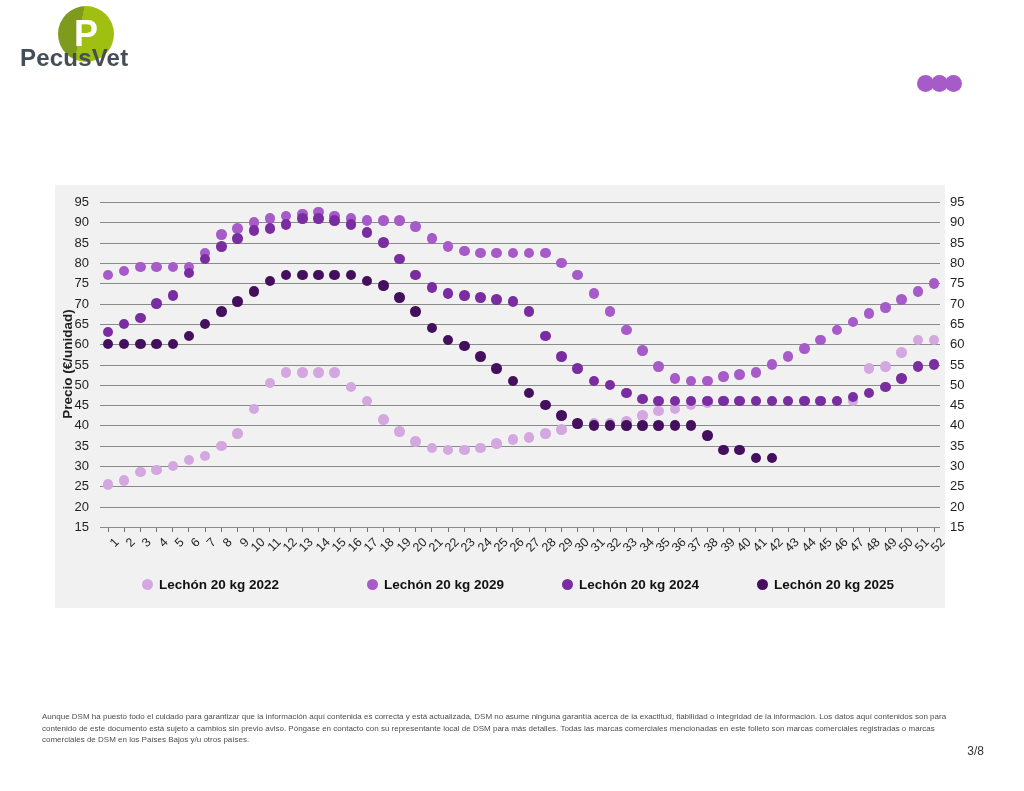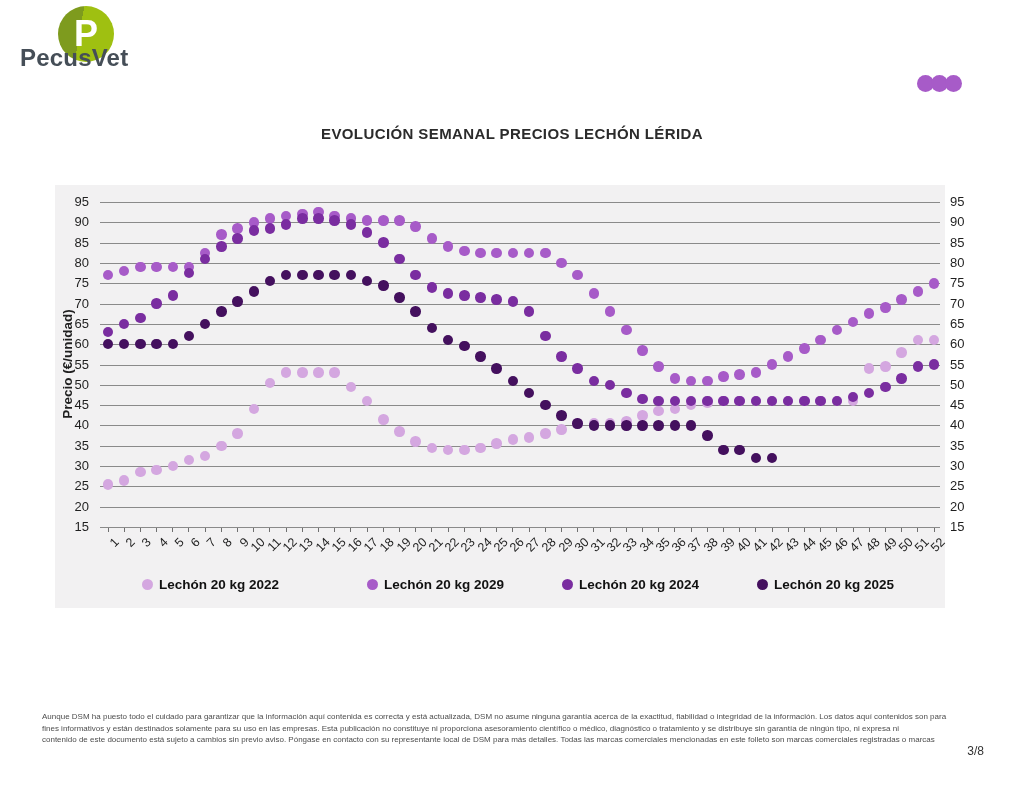--- a/index.html
+++ b/index.html
@@ -52,21 +52,20 @@
     <span>P</span>
   </div>
   <div class="logo-text">PecusVet</div>
 
   <div class="top-dots">
     <i></i>
       <i></i>
       <i></i>
   </div>
 
-  <h1 class="title">EVOLUCIÓN SEMANAL PRECIOS LECHÓN LÉRIDA</h1>
 
   <div class="chart-card">
     <div class="ylabel">Precio (€/unidad)</div>
     <div id="plot">
         <div class="gridline" style="left: 45px; width: 840px; top: 342px;"></div>
         <div class="ytick left" style="left: 0px; width: 34px; top: 334px;">15</div>
         <div class="ytick right" style="left: 895px; top: 334px;">15</div>
         <div class="gridline" style="left: 45px; width: 840px; top: 321.688px;"></div>
         <div class="ytick left" style="left: 0px; width: 34px; top: 313.688px;">20</div>
         <div class="ytick right" style="left: 895px; top: 313.688px;">20</div>
@@ -433,19 +432,19 @@
         </div>
         <div class="legend-item" style="left: 702px; top: 392px;">
           <span class="legend-dot" style="background: rgb(68, 16, 94);"></span>
           <span class="legend-label">Lechón 20 kg 2025</span>
         </div>
       </div>
   </div>
 
   <div class="footer">
     <div>Aunque DSM ha puesto todo el cuidado para garantizar que la información aquí contenida es correcta y está actualizada, DSM no asume ninguna garantía acerca de la exactitud, fiabilidad o integridad de la información. Los datos aquí contenidos son para</div>
-    <div>fines informativos y están destinados solamente para su uso en las empresas. Esta publicación no constituye ni proporciona asesoramiento científico o médico, diagnóstico o tratamiento y se distribuye sin garantía de ningún tipo, ni expresa ni</div>
     <div>contenido de este documento está sujeto a cambios sin previo aviso. Póngase en contacto con su representante local de DSM para más detalles. Todas las marcas comerciales mencionadas en este folleto son marcas comerciales registradas o marcas</div>
+    <div>comerciales de DSM en los Países Bajos y/u otros países.</div>
   </div>
 
   <div class="pagenum">3/8</div>
 
 </div>
 
 </body></html>

